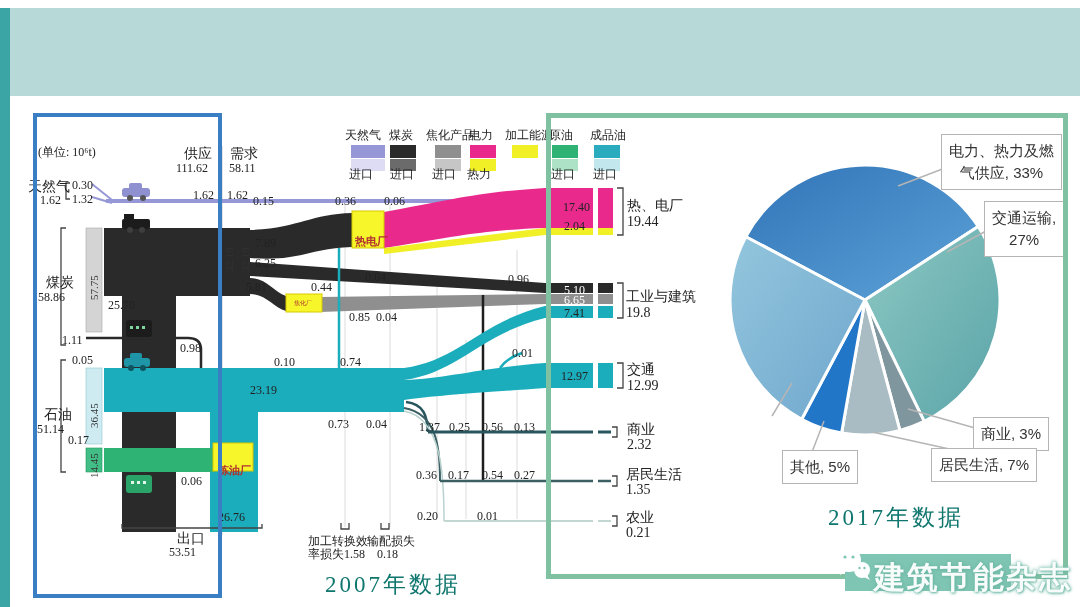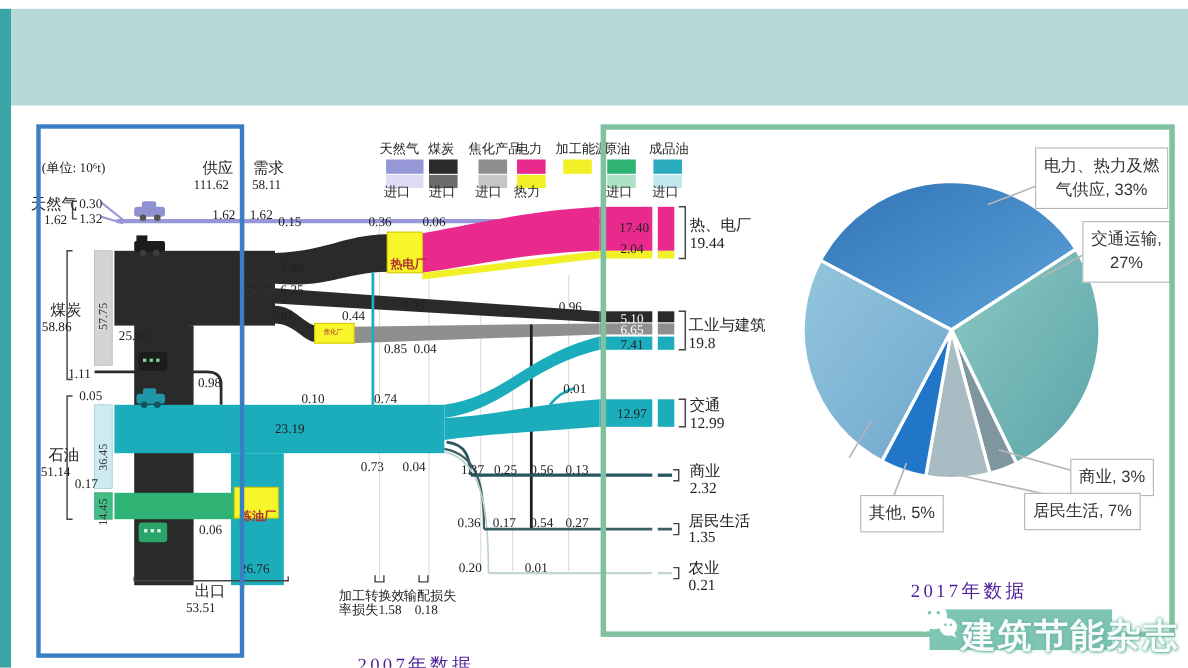--- a/index.html
+++ b/index.html
@@ -18,22 +18,22 @@
   .logo .en{font-size:21px;font-weight:bold;letter-spacing:1px;}
   .logo .zh{font-size:17px;font-weight:bold;margin-top:6px;}
   svg.fig{position:absolute;inset:0;z-index:1;pointer-events:none;}
   .lbl{position:absolute;font-family:"Liberation Serif",serif;font-size:12px;color:#222;
        white-space:nowrap;z-index:3;line-height:1;}
   .lbl.big{font-size:14px;}
   .lbl.w{color:#fff;}
   .lbl.v{transform:rotate(-90deg);transform-origin:0 0;font-size:11px;color:#333;}
   .lbl.node{font-size:11px;font-weight:bold;color:#b03030;margin-top:14px;}
   .lbl.tiny{font-size:6px;color:#b03030;}
-  .cap{position:absolute;font-family:"Liberation Serif",serif;font-size:17px;color:#4c1d95;
-       letter-spacing:3px;z-index:3;white-space:nowrap;margin-top:24px;}
+  .cap{position:absolute;font-family:"Liberation Serif",serif;font-size:23px;color:#0f766e;
+       letter-spacing:3px;z-index:3;white-space:nowrap;}
   .rect-blue{position:absolute;left:33px;top:113px;width:181px;height:477px;
              border:4px solid #3a7ec4;z-index:5;pointer-events:none;}
   .rect-green{position:absolute;left:546px;top:113px;width:512px;height:456px;
               border:5px solid #80c1a2;z-index:5;pointer-events:none;}
   .badge-left{position:absolute;left:0;top:558px;width:238px;height:38px;background:#2e80c3;
               color:#fff;font-size:25px;font-weight:bold;line-height:38px;padding-left:8px;
               letter-spacing:2px;z-index:6;box-sizing:border-box;}
   .wm-badge{position:absolute;left:845px;top:554px;width:166px;height:37px;background:#7fc5b3;z-index:6;}
   .wm-text{position:absolute;left:874px;top:557px;font-size:31px;font-weight:bold;z-index:8;
            color:rgba(255,255,255,0.95);letter-spacing:2px;white-space:nowrap;

